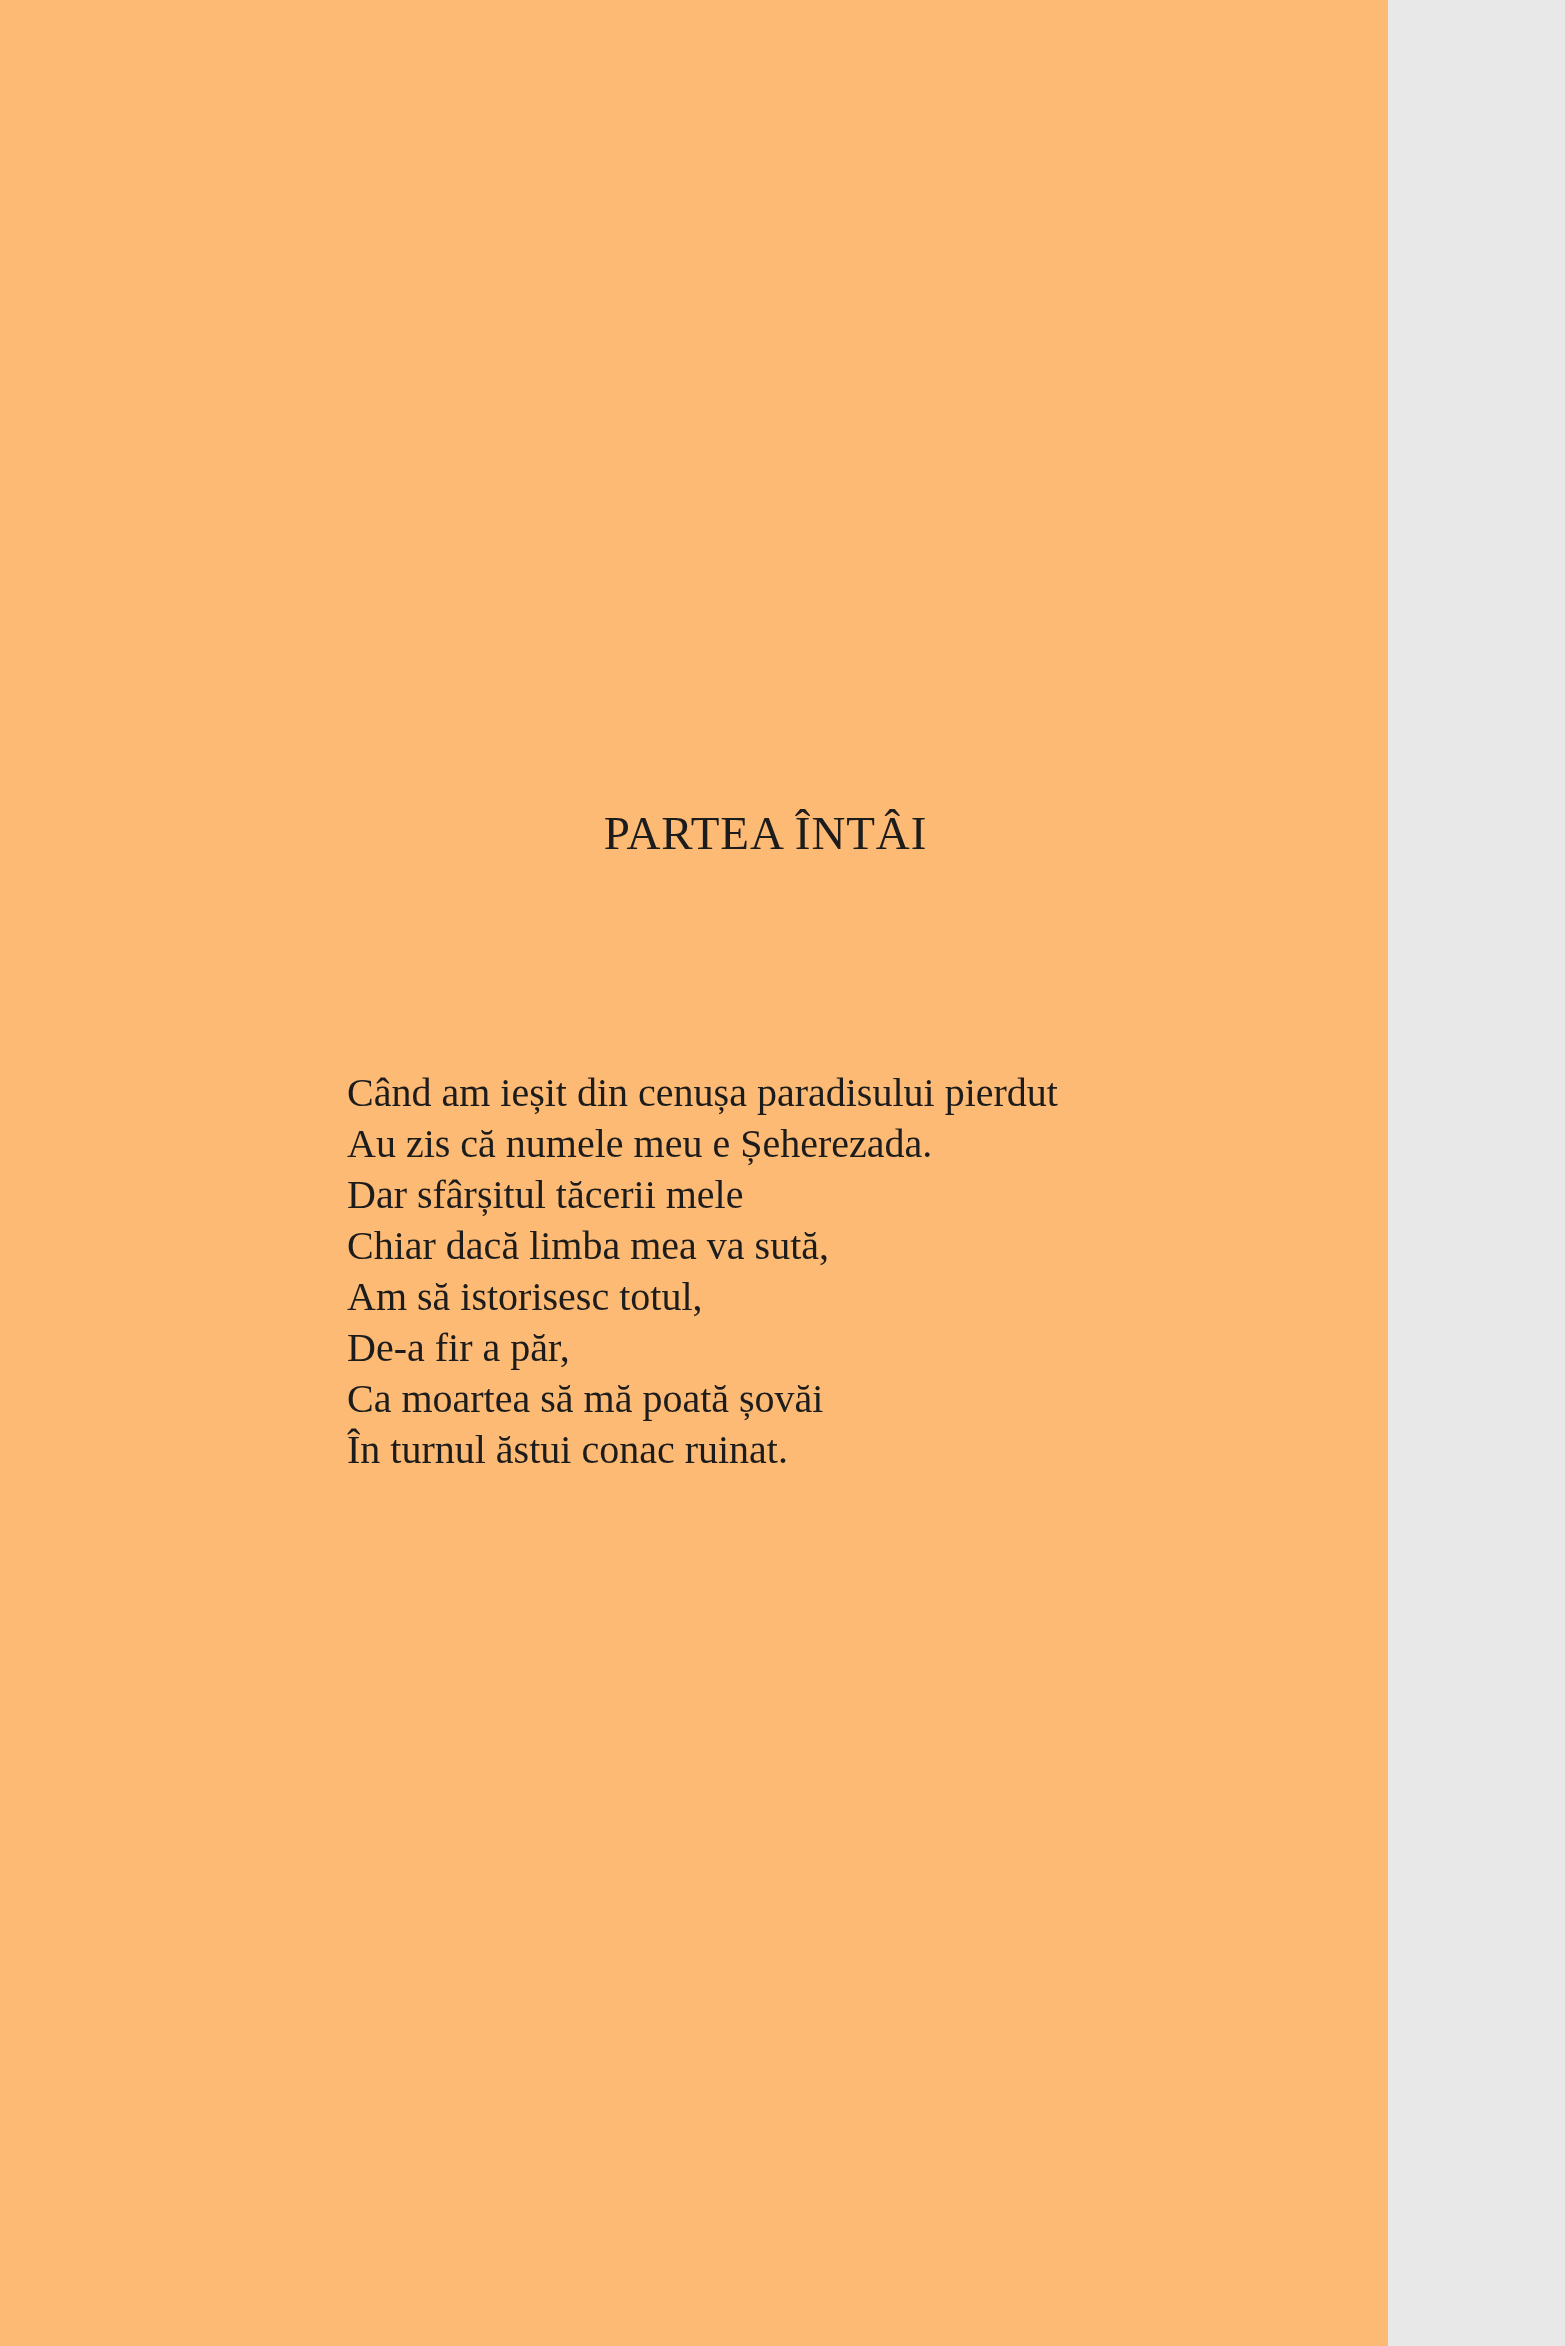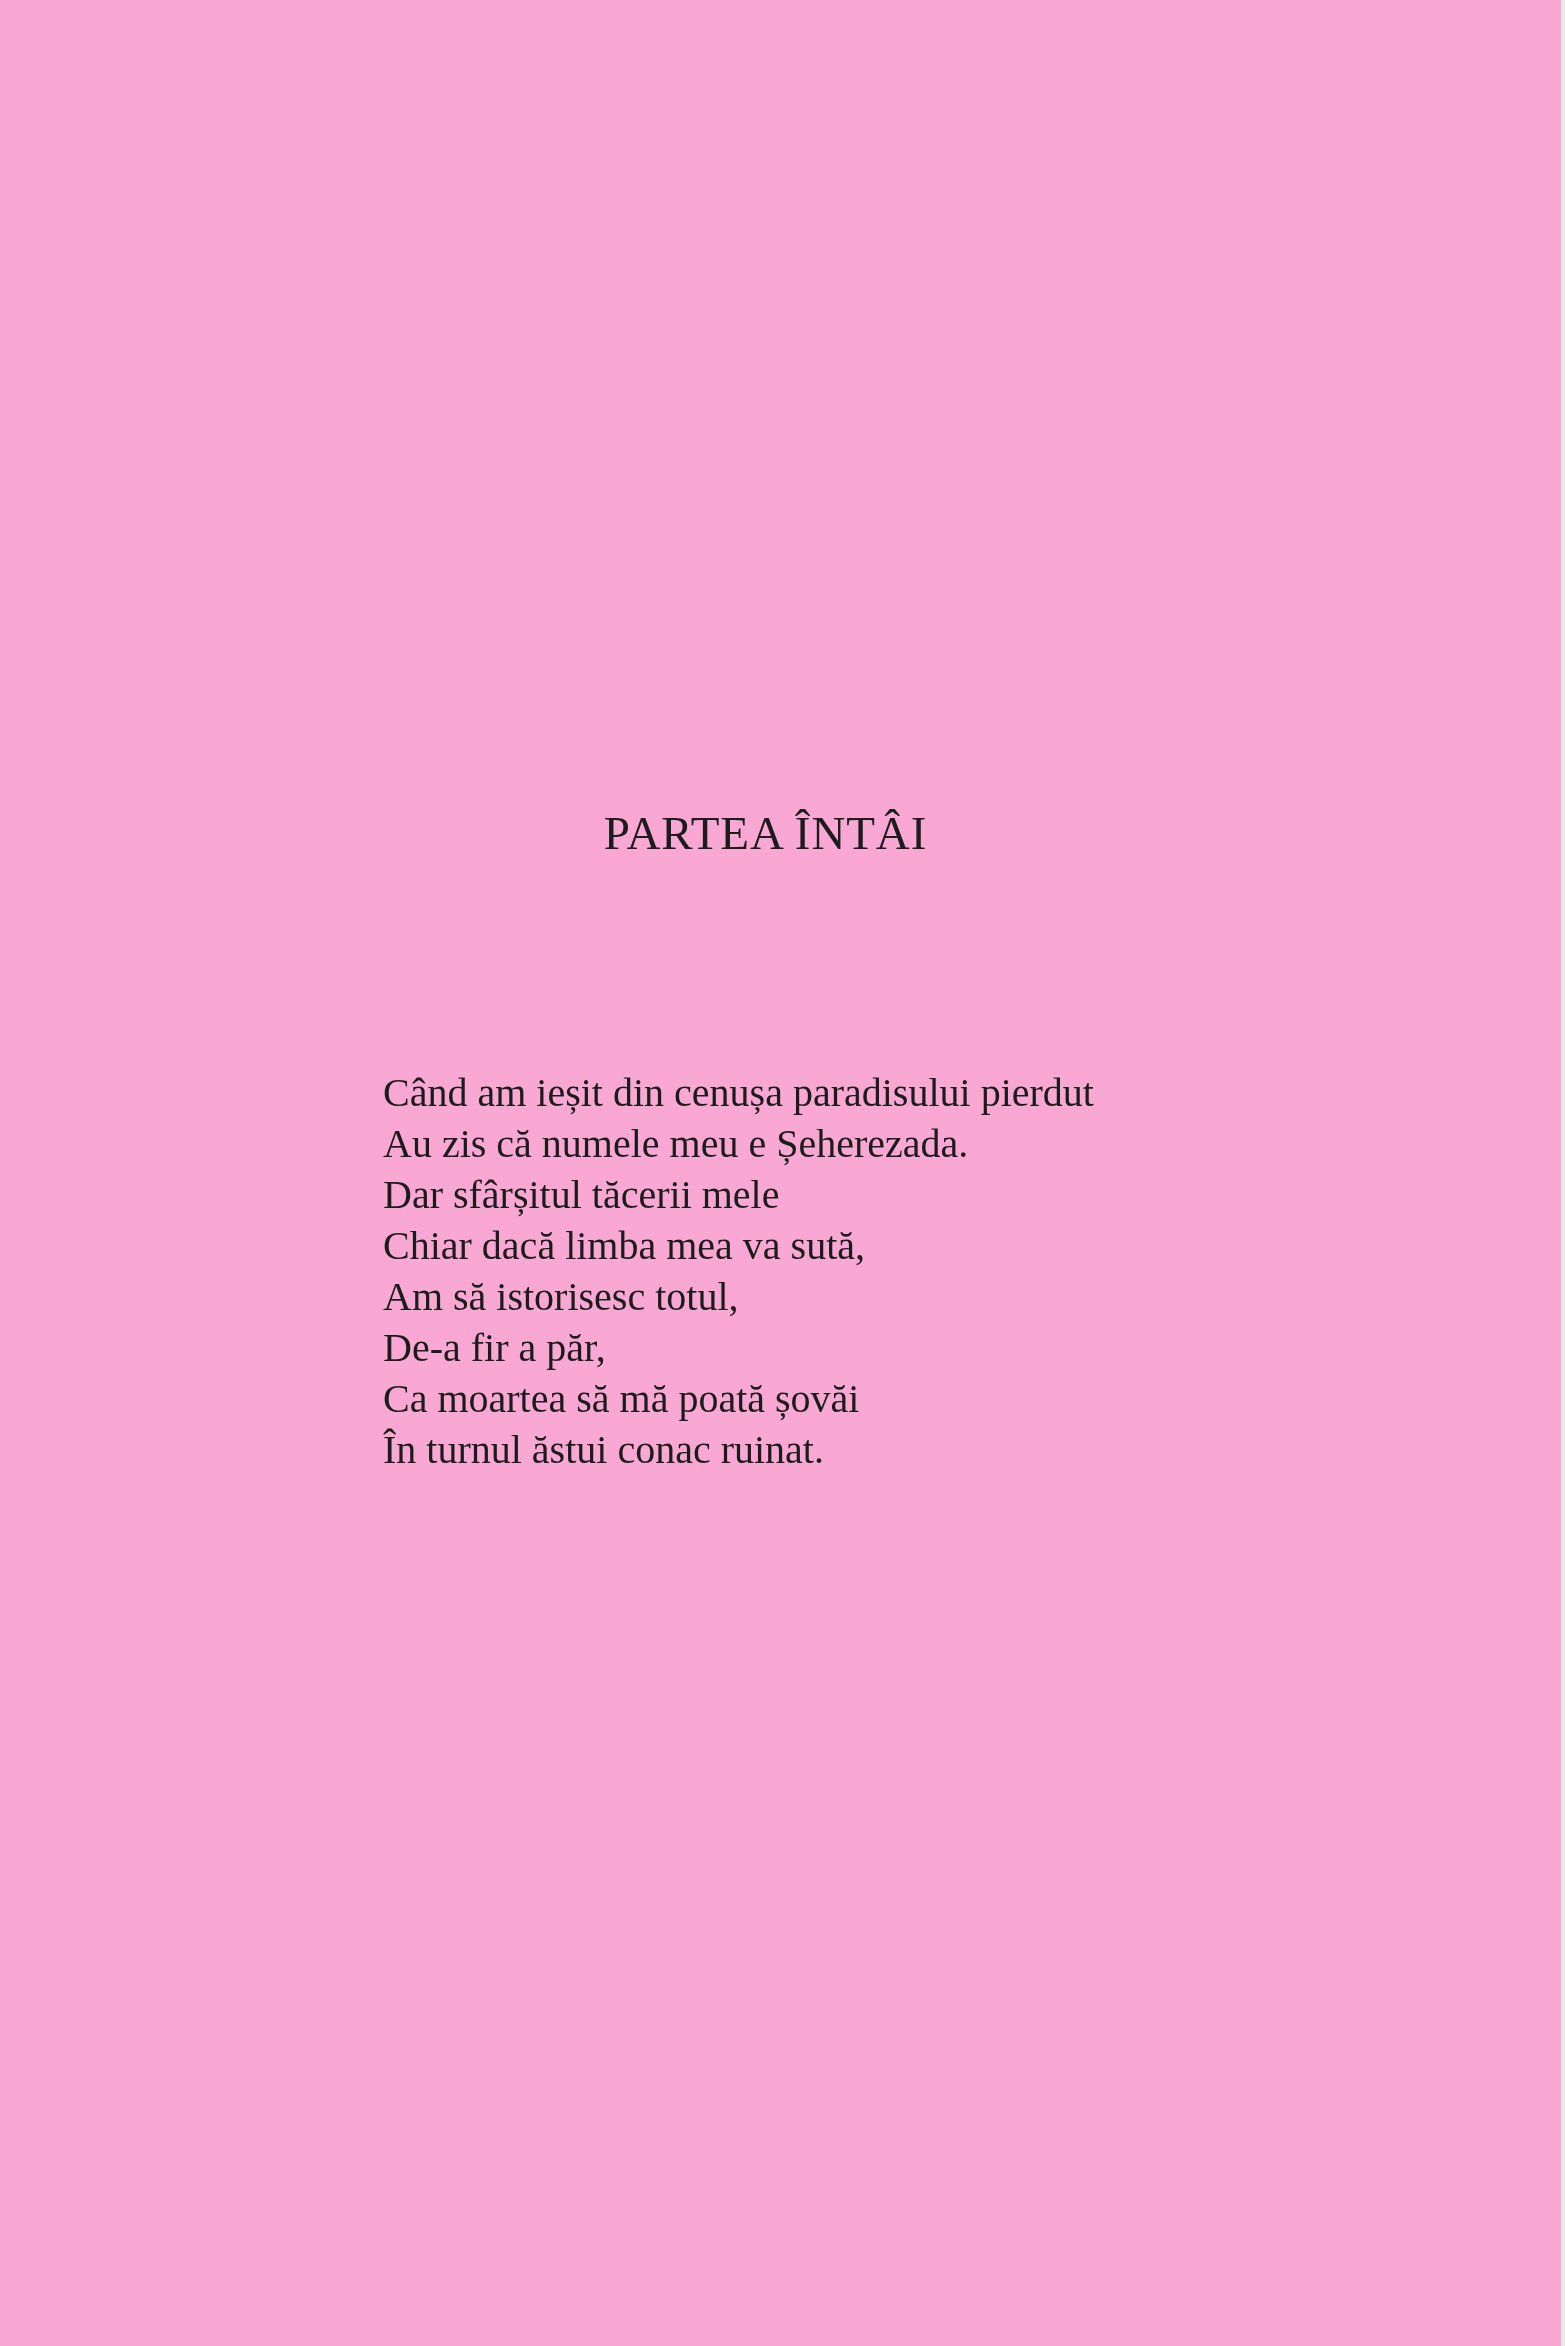--- a/index.html
+++ b/index.html
@@ -2,23 +2,23 @@
 <html style="font-size:15px"><head>
 <meta charset="utf-8">
 <style>
   html, body {
     margin: 0;
     padding: 0;
     background: #e8e8e8;
   }
   .page {
     position: relative;
-    width: 1561px;
+    width: 1388px;
     height: 2347px;
-    background: #f9a8d4;
+    background: #fdba74;
     font-family: "Liberation Serif", serif;
     color: #1c1c1c;
     overflow: hidden;
   }
   .text-block {
     position: absolute;
     left: 347px;
     width: 837px;
   }
   .part-label {
@@ -35,21 +35,20 @@
     text-align: center;
     font-size: 56px;
     line-height: 1;
     letter-spacing: 0.9px;
     font-weight: 400;
     white-space: nowrap;
   }
   .poem {
     top: 1067px;
     text-align: left;
-    margin-left: 36px;
   }
   .poem-line {
     font-size: 40px;
     line-height: 51px;
     white-space: nowrap;
   }
 </style>
 </head>
 <body>
 

